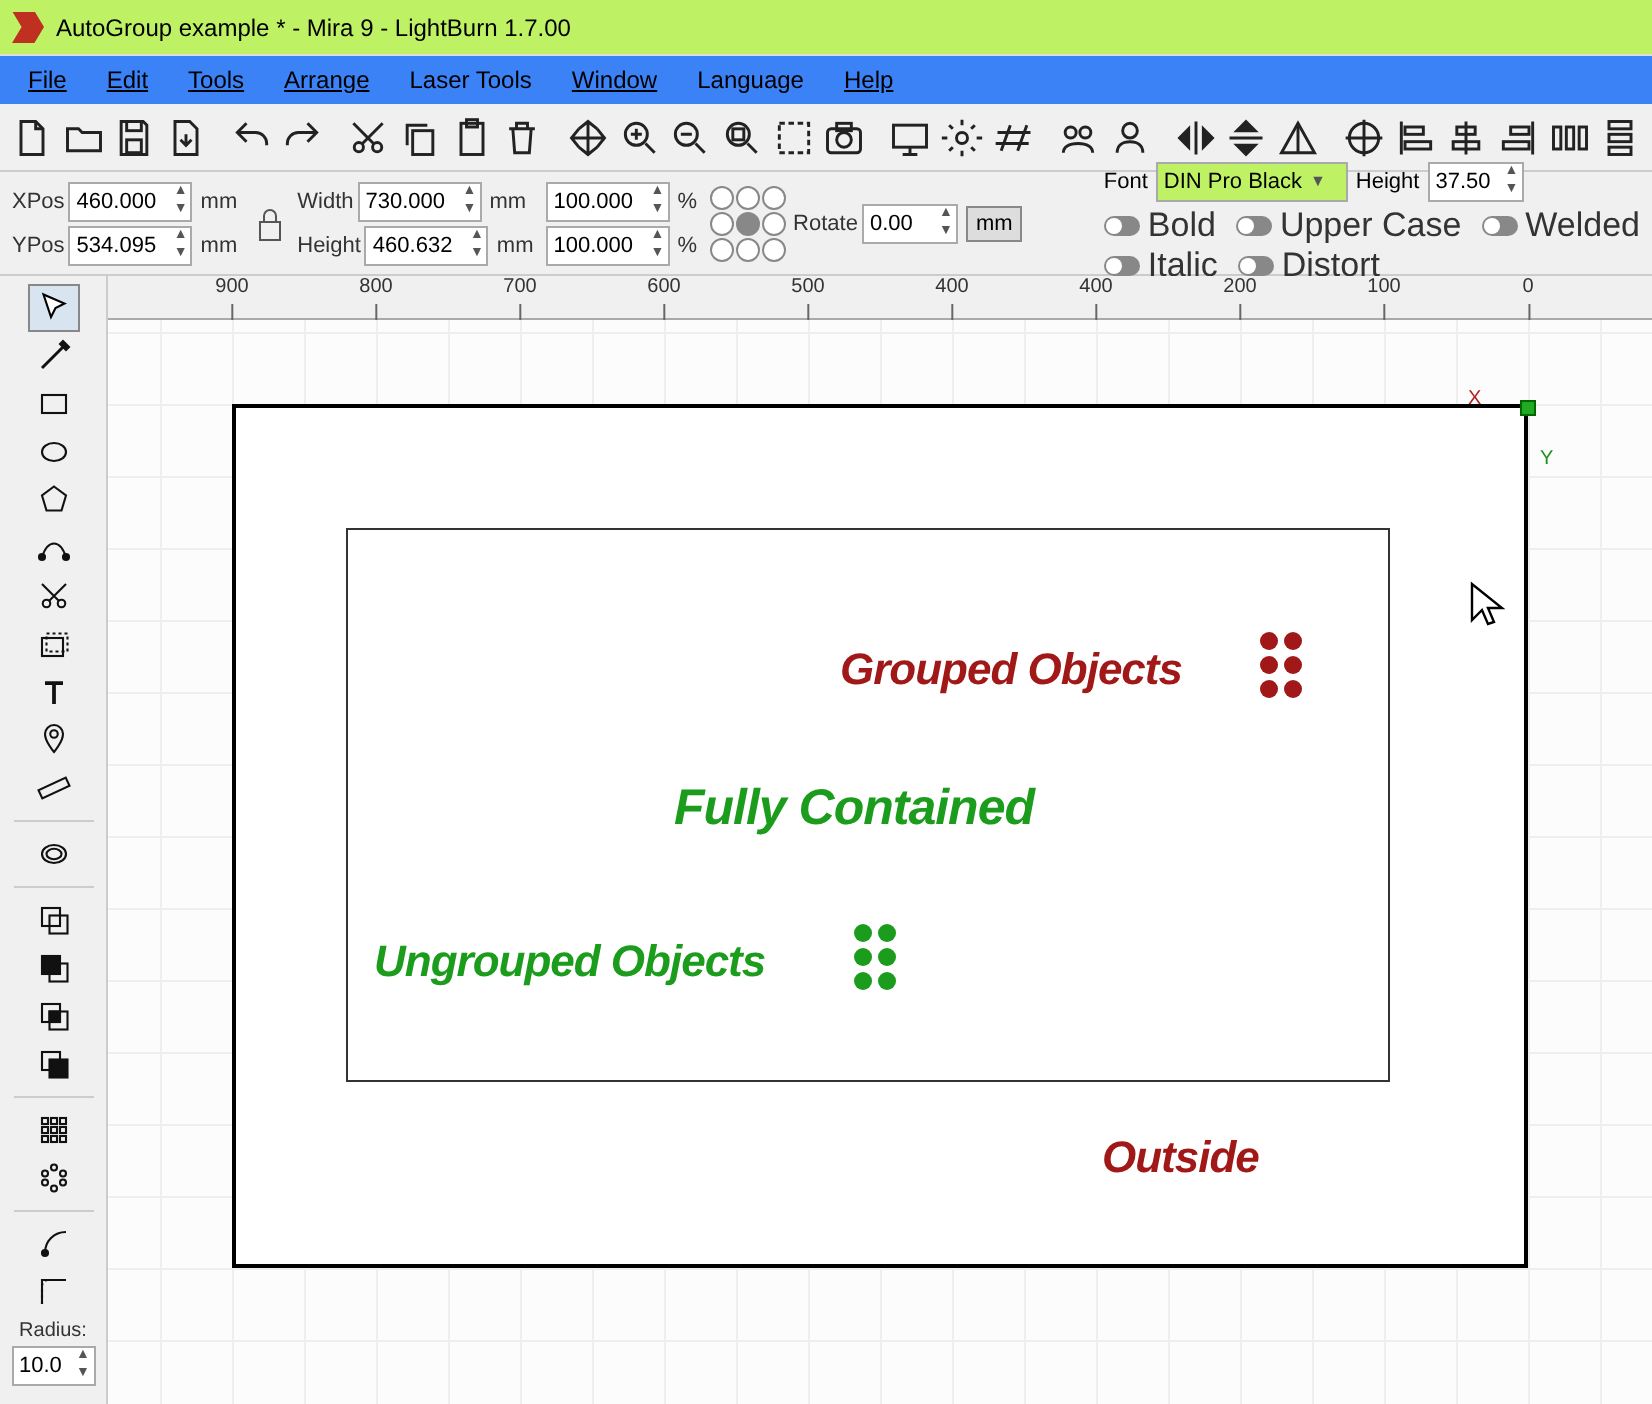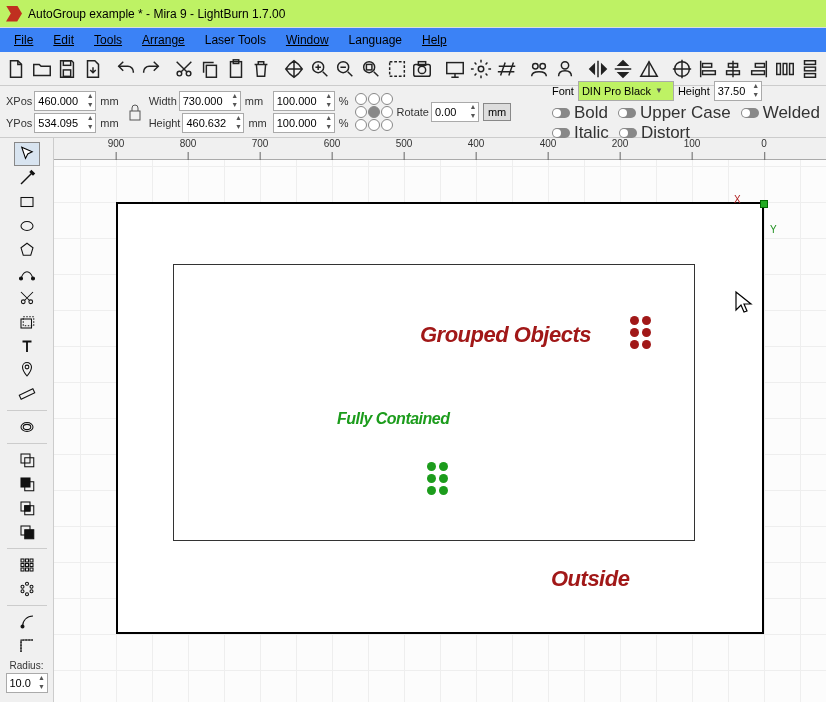--- a/index.html
+++ b/index.html
@@ -583,21 +583,22 @@
 
       <div class="txt red" style="left:366px; top:162px; font-size:22px;">Grouped Objects</div>
       <div class="grp-dots red" style="left:576px; top:156px;">
         <div></div>
           <div></div>
           <div></div>
           <div></div>
           <div></div>
           <div></div>
       </div>
-      <div class="txt green" style="left:283px; top:230px; font-size:16px;margin-top:20px;">Fully Contained</div>
+      <div class="txt green" style="left:283px; top:230px; font-size:25px;">Fully Contained</div>
+      <div class="txt green" style="left:133px; top:308px; font-size:22px;">Ungrouped Objects</div>
       <div class="grp-dots green" style="left:373px; top:302px;">
         <div></div>
           <div></div>
           <div></div>
           <div></div>
           <div></div>
           <div></div>
       </div>
       <div class="txt red" style="left:497px; top:406px; font-size:22px;">Outside</div>
 

